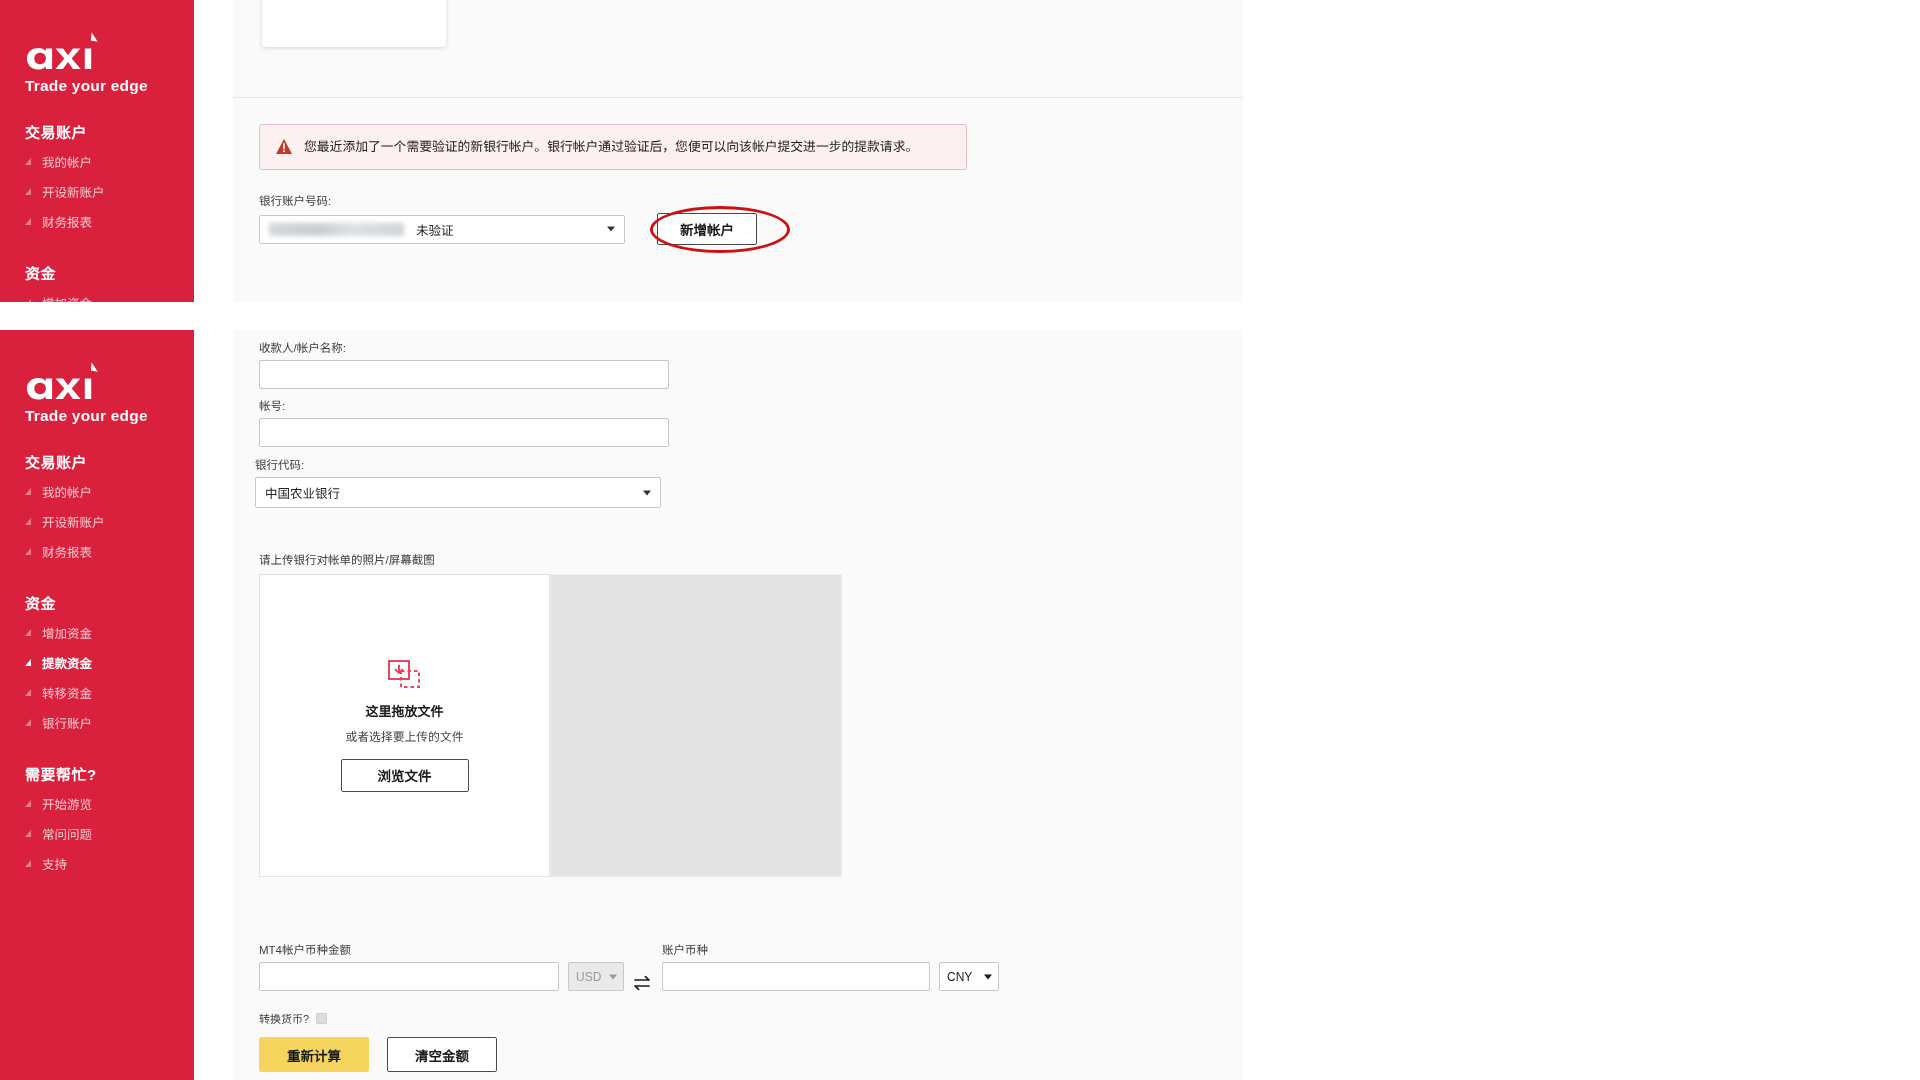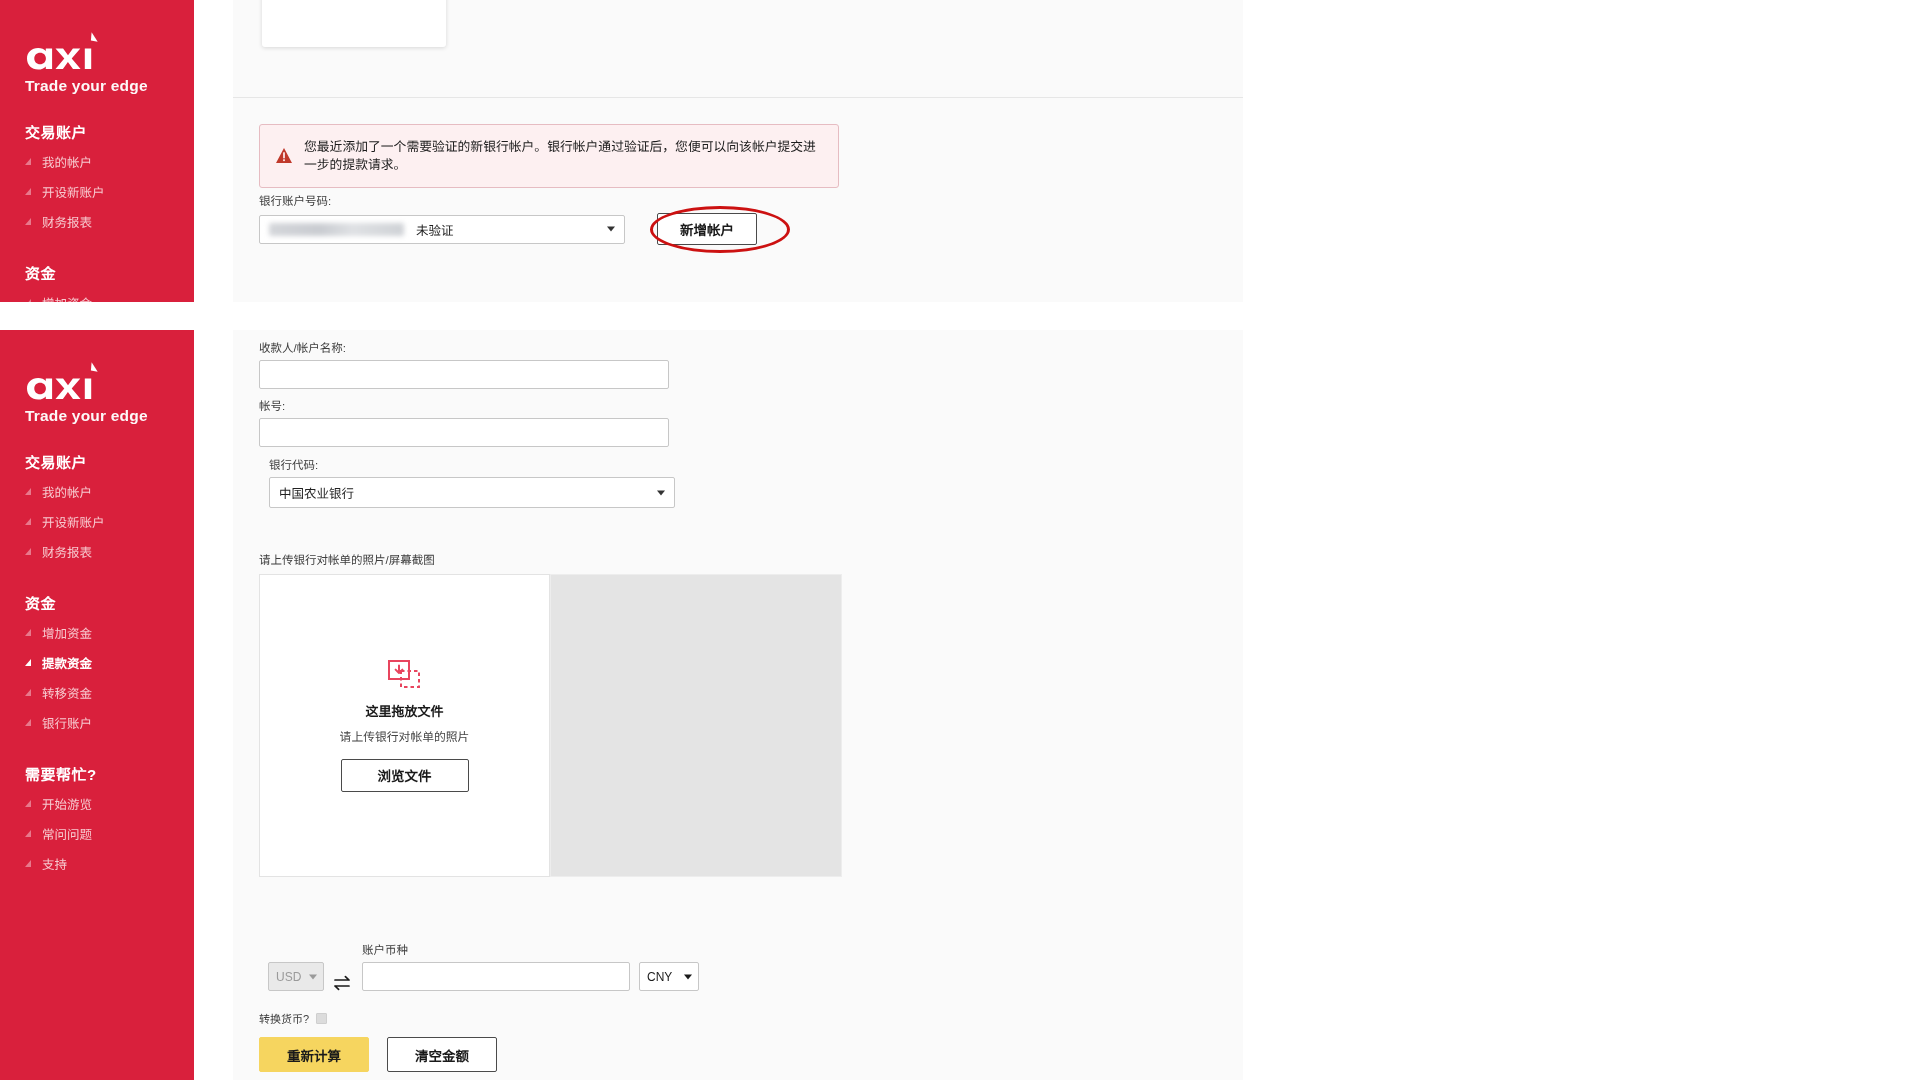--- a/index.html
+++ b/index.html
@@ -246,21 +246,21 @@
           </div>
         </div>
       </div>
     </div>
 
     <div class="content">
       <div class="content-inner">
         <div class="white-card"></div>
         <div class="divider" style="top:97px;"></div>
 
-        <div style="position:absolute; left:26px; top:124px; width:580px;">
+        <div style="position:absolute; left:26px; top:124px; width:708px;">
           <div class="alert">
             <svg class="alert-icon" viewBox="0 0 16 15">
               <path d="M8 0L16 15H0z" fill="#c0392b"></path>
               <rect x="7.15" y="4.3" width="1.7" height="6" fill="#fdf0f1"></rect>
               <rect x="7.15" y="11.3" width="1.7" height="1.8" fill="#fdf0f1"></rect>
             </svg>
             <span>您最近添加了一个需要验证的新银行帐户。银行帐户通过验证后，您便可以向该帐户提交进一步的提款请求。</span>
           </div>
         </div>
 
@@ -365,47 +365,51 @@
         <div style="position:absolute; left:26px; top:9px;">
           <div class="field-label">收款人/帐户名称:</div>
           <input class="textinput" style="width: 410px;" type="text" value="">
         </div>
 
         <div style="position:absolute; left:26px; top:67px;">
           <div class="field-label">帐号:</div>
           <input class="textinput" style="width: 410px;" type="text" value="">
         </div>
 
-        <div style="position:absolute; left:36px; top:126px;">
+        <div style="position:absolute; left:22px; top:126px;">
           <div class="field-label">银行代码:</div>
           <div class="select" style="width:406px; height:31px;">
             <span>中国农业银行</span>
             <span class="caret"></span>
           </div>
         </div>
 
         <div style="position:absolute; left:26px; top:221px;">
           <div class="field-label" style="margin-bottom:7px;">请上传银行对帐单的照片/屏幕截图</div>
           <div class="upload-wrap">
             <div class="dropzone">
               <svg class="dz-icon" viewBox="0 0 34 30">
                 <rect x="1" y="1" width="20" height="18" fill="none" stroke="#e8455e" stroke-width="2"></rect>
                 <rect x="13" y="11" width="18" height="16" fill="none" stroke="#e8455e" stroke-width="2" stroke-dasharray="3.5 3"></rect>
                 <path d="M11 5.5v7.5m0 0l-3.4-3.4M11 13l3.4-3.4" stroke="#e8455e" stroke-width="2" fill="none" stroke-linecap="round"></path>
               </svg>
               <div class="dz-title">这里拖放文件</div>
-              <div class="dz-sub">请上传银行对帐单的照片</div>
+              <div class="dz-sub">或者选择要上传的文件</div>
               <button class="btn" style="width:128px;height:33px;">浏览文件</button>
             </div>
             <div class="preview-box"></div>
           </div>
         </div>
 
         <div style="position:absolute; left:26px; top:611px;">
           <div class="row" style="align-items:flex-end;">
+            <div>
+              <div class="field-label">MT4帐户币种金额</div>
+              <input class="cur-input" type="text" value="" style="">
+            </div>
             <div class="cur-select" style="margin-left:9px;">
               <span>USD</span>
               <span class="caret"></span>
             </div>
             <svg class="swap-icon" viewBox="0 0 20 16">
               <path d="M2 5h14m0 0l-3.6-3.4M2 11h14M2 11l3.6 3.4" stroke="#1a1a1a" stroke-width="1.7" fill="none" stroke-linecap="round" stroke-linejoin="round"></path>
             </svg>
             <div>
               <div class="field-label">账户币种</div>
               <input class="cur-input" style="width: 268px;" type="text" value="">

